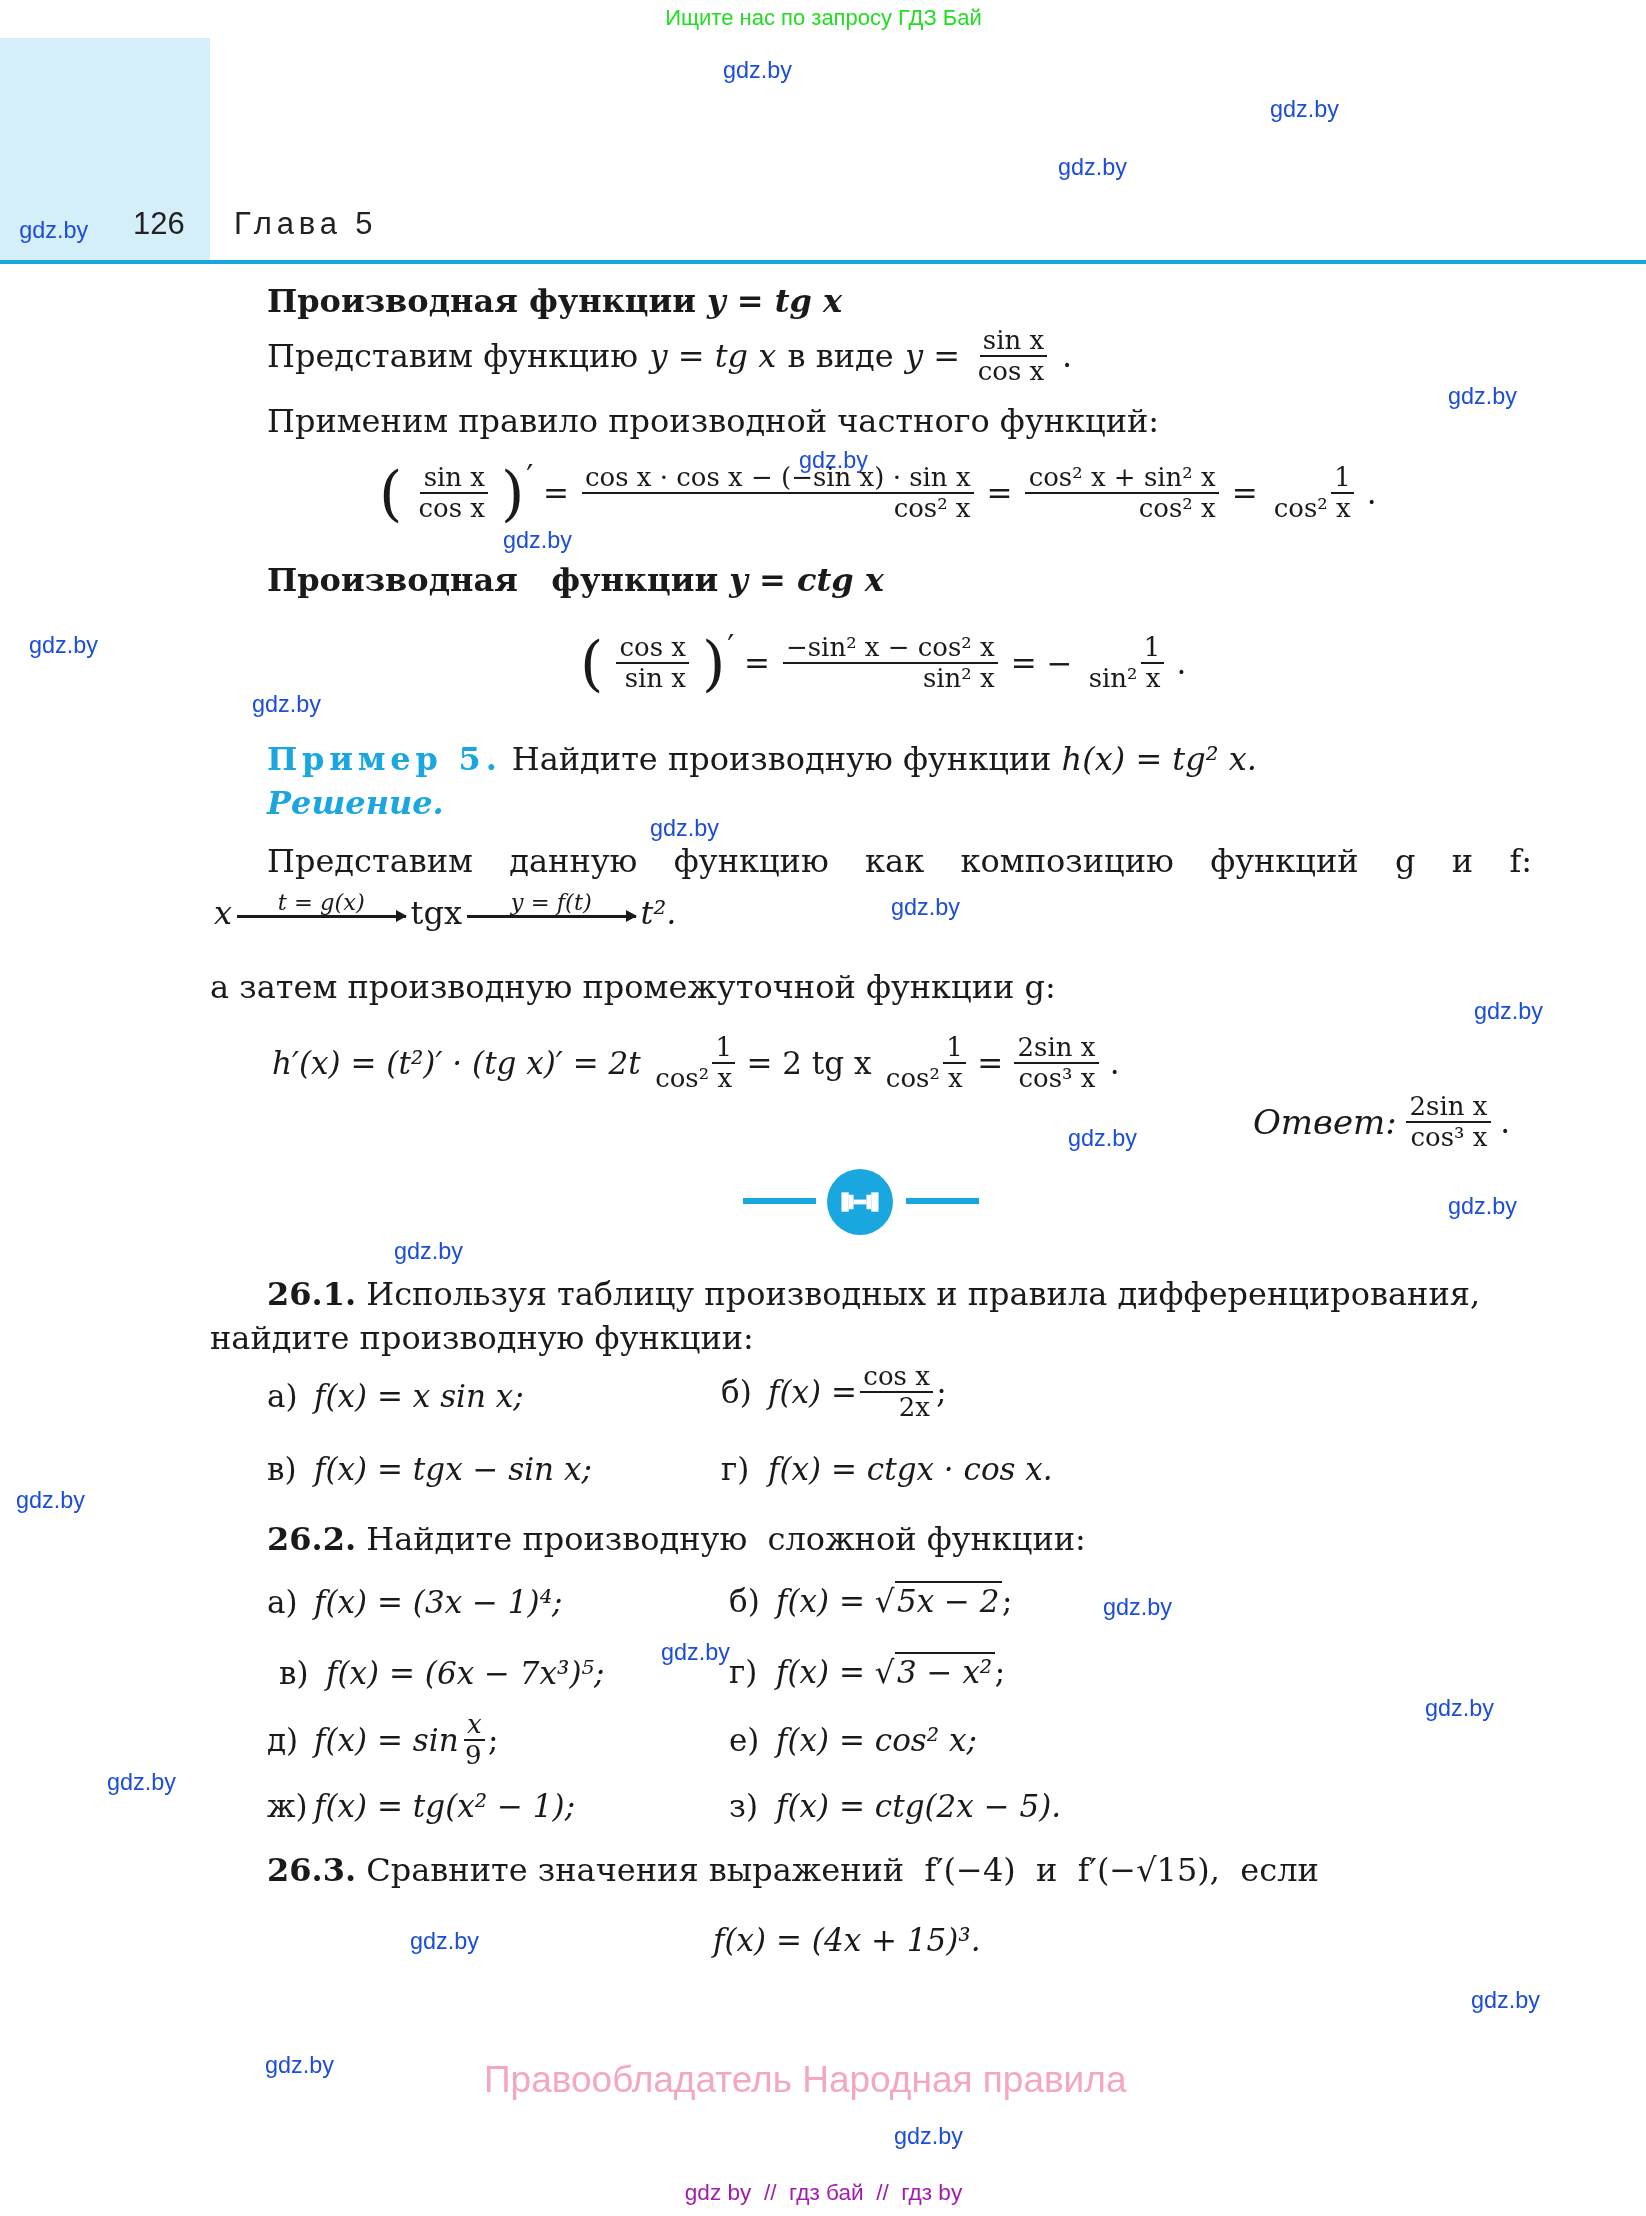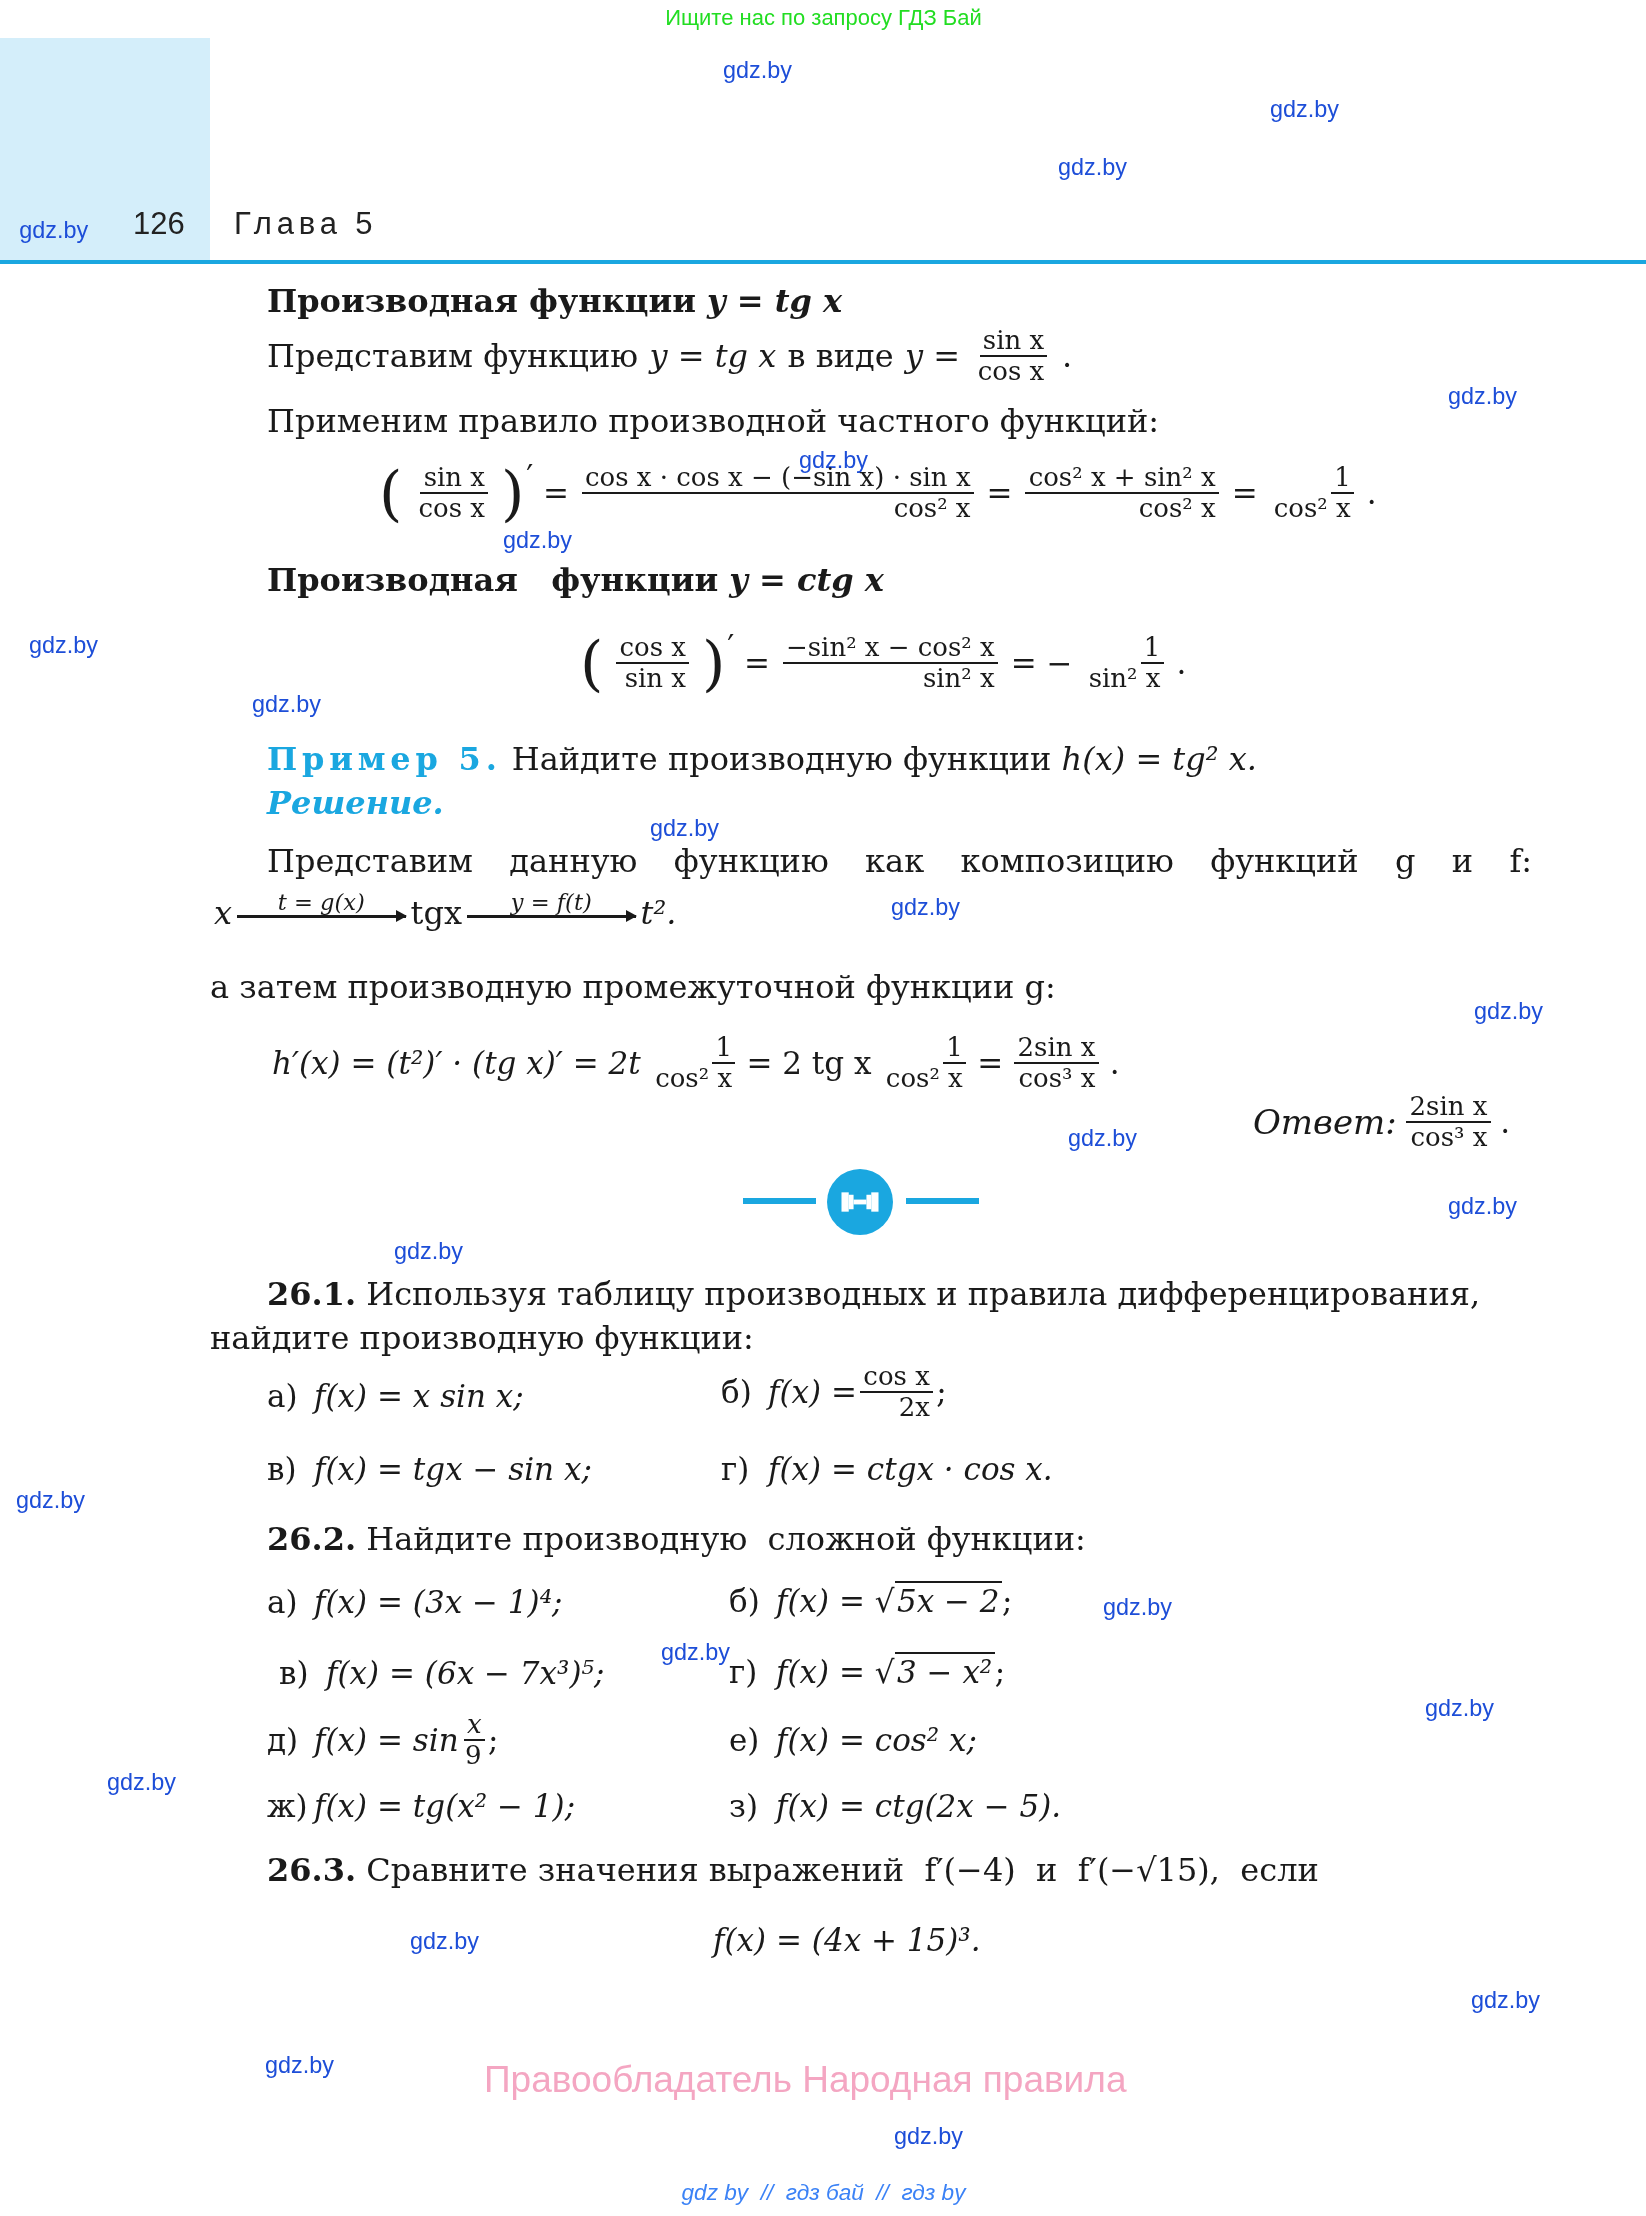--- a/index.html
+++ b/index.html
@@ -24,21 +24,21 @@
   .frac > .num { border-bottom:2.4px solid #1a1a1a; }
   .math { font-size:31px; }
   .paren-big { font-size:60px; font-weight:200; vertical-align:middle; line-height:1; }
   .arrow { display:inline-flex; flex-direction:column; align-items:center; vertical-align:bottom; margin:0 1.6px; }
   .arrow .lbl { font-size:22.6px; font-style:italic; line-height:1; margin-bottom:1.6px; }
   .arrow .shaft { width:169px; height:2.4px; background:#1a1a1a; position:relative; margin-bottom:11.3px; }
   .arrow .shaft::after { content:""; position:absolute; right:-1.6px; top:-5.6px; border-left:11.3px solid #1a1a1a; border-top:6.4px solid transparent; border-bottom:6.4px solid transparent; }
   .divider-line { position:absolute; height:5.6px; background:#1aa7e0; }
   .dumbbell { position:absolute; left:827px; top:1169px; width:66px; height:66px; border-radius:50%; background:#1aa7e0; }
   .copyright { font-family:"Liberation Sans", sans-serif; font-size:37px; color:#f4a6c2; }
-  .footer-links { font-family:"Liberation Sans", sans-serif; font-size:22.6px; color:#3b82f6;font-style:italic; }
+  .footer-links { font-family:"Liberation Sans", sans-serif; font-size:22.6px; color:#a21caf; }
   .ex-label { display:inline-block; width:47px; }
 </style>
 </head>
 <body>
 
 <div class="abs top-banner" style="left:0;width:1647px;text-align:center;top:4.8px;">Ищите нас по запросу ГДЗ Бай</div>
 
 <div class="header-band"></div>
 <div class="abs wm" style="left:19.3px;top:210px;">gdz.by</div>
 <div class="abs page-num" style="left:133px;top:206px;">126</div>

